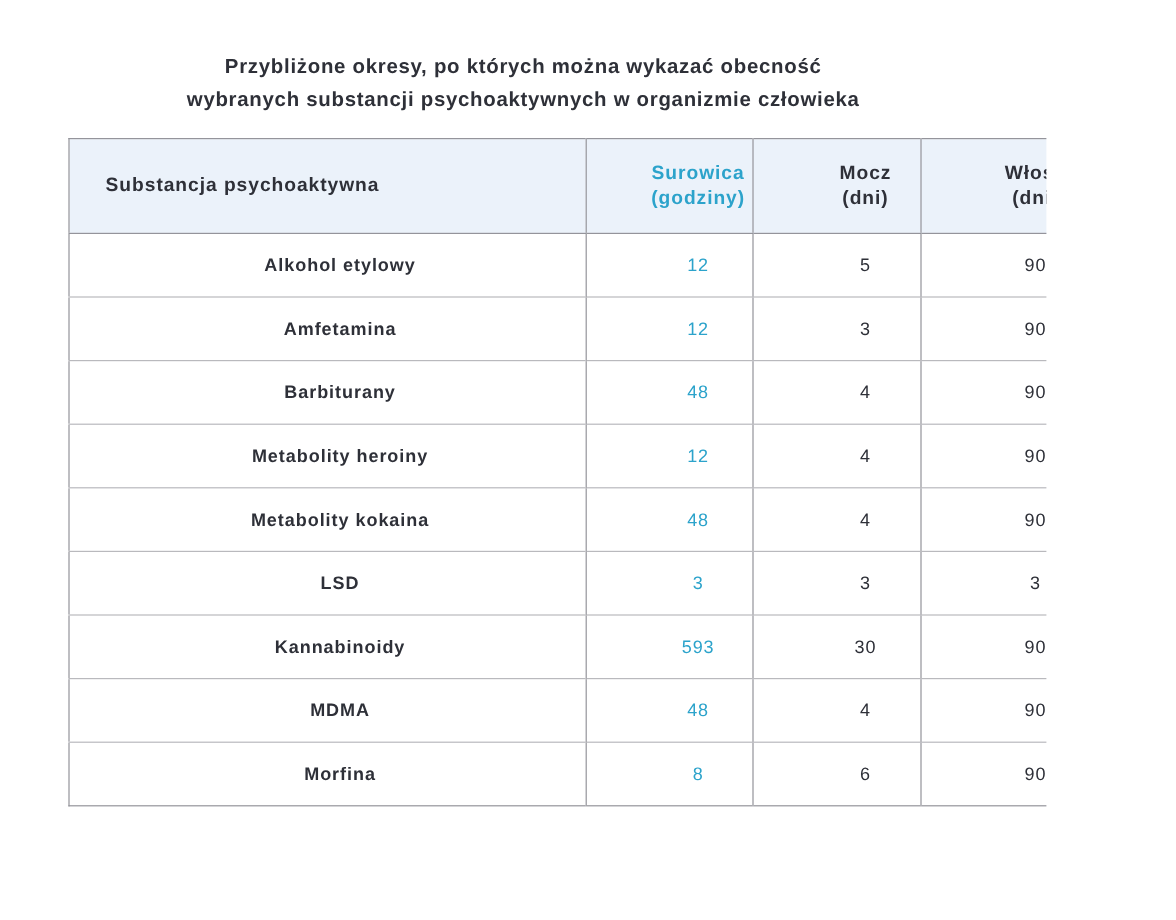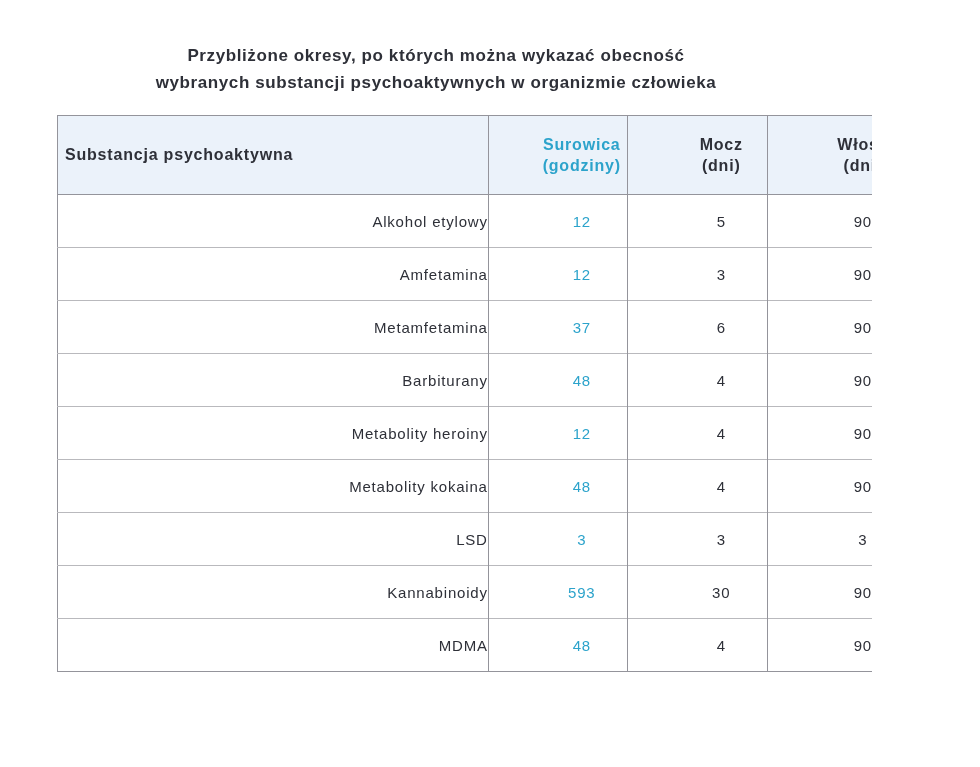--- a/index.html
+++ b/index.html
@@ -31,36 +31,36 @@
   col.c-urine{width:16.4%;}
   col.c-hair{width:16.8%;}
 
   thead th{
     background:var(--header-bg);
     height:79px;vertical-align:middle;
     font-size:16px;font-weight:700;letter-spacing:0.8px;
     color:var(--text);text-align:center;
     border-bottom:1px solid var(--border-strong);
   }
-  thead th.substance{text-align:left;padding-left:7px;}
+  thead th.substance{text-align:left;padding-left:30px;}
   thead th.accent{color:var(--accent);}
   thead th .sub{display:block;font-weight:700;margin-top:3px;}
   thead th .sub:empty{display:none;}
 
   th:nth-child(n+2),td:nth-child(n+2){border-left:1px solid var(--border-strong);padding-left:48px;}
 
   tbody td{
     height:53px;vertical-align:middle;
     font-size:15px;letter-spacing:0.8px;
     text-align:center;color:var(--text);
     border-top:1px solid var(--border-light);
     background:#ffffff;
   }
   tbody tr:first-child td{border-top:none;}
-  tbody td.substance{text-align:right;padding-left:21px;font-weight:400;}
+  tbody td.substance{text-align:center;padding-left:21px;font-weight:700;}
   tbody td.accent{color:var(--accent);}
 </style>
 </head>
 <body>
 
 <div class="page">
 
   <div class="title">
     <span>Przybliżone okresy, po których można wykazać obecność</span><br>
     <span>wybranych substancji psychoaktywnych w organizmie człowieka</span>
@@ -101,26 +101,20 @@
             <td>5</td>
             <td>90</td>
           </tr>
           <tr>
             <td class="substance">Amfetamina</td>
             <td class="accent">12</td>
             <td>3</td>
             <td>90</td>
           </tr>
           <tr>
-            <td class="substance">Metamfetamina</td>
-            <td class="accent">37</td>
-            <td>6</td>
-            <td>90</td>
-          </tr>
-          <tr>
             <td class="substance">Barbiturany</td>
             <td class="accent">48</td>
             <td>4</td>
             <td>90</td>
           </tr>
           <tr>
             <td class="substance">Metabolity heroiny</td>
             <td class="accent">12</td>
             <td>4</td>
             <td>90</td>
@@ -142,17 +136,23 @@
             <td class="accent">593</td>
             <td>30</td>
             <td>90</td>
           </tr>
           <tr>
             <td class="substance">MDMA</td>
             <td class="accent">48</td>
             <td>4</td>
             <td>90</td>
           </tr>
+          <tr>
+            <td class="substance">Morfina</td>
+            <td class="accent">8</td>
+            <td>6</td>
+            <td>90</td>
+          </tr>
         </tbody>
     </table>
   </div>
 
 </div>
 
 </body></html>

